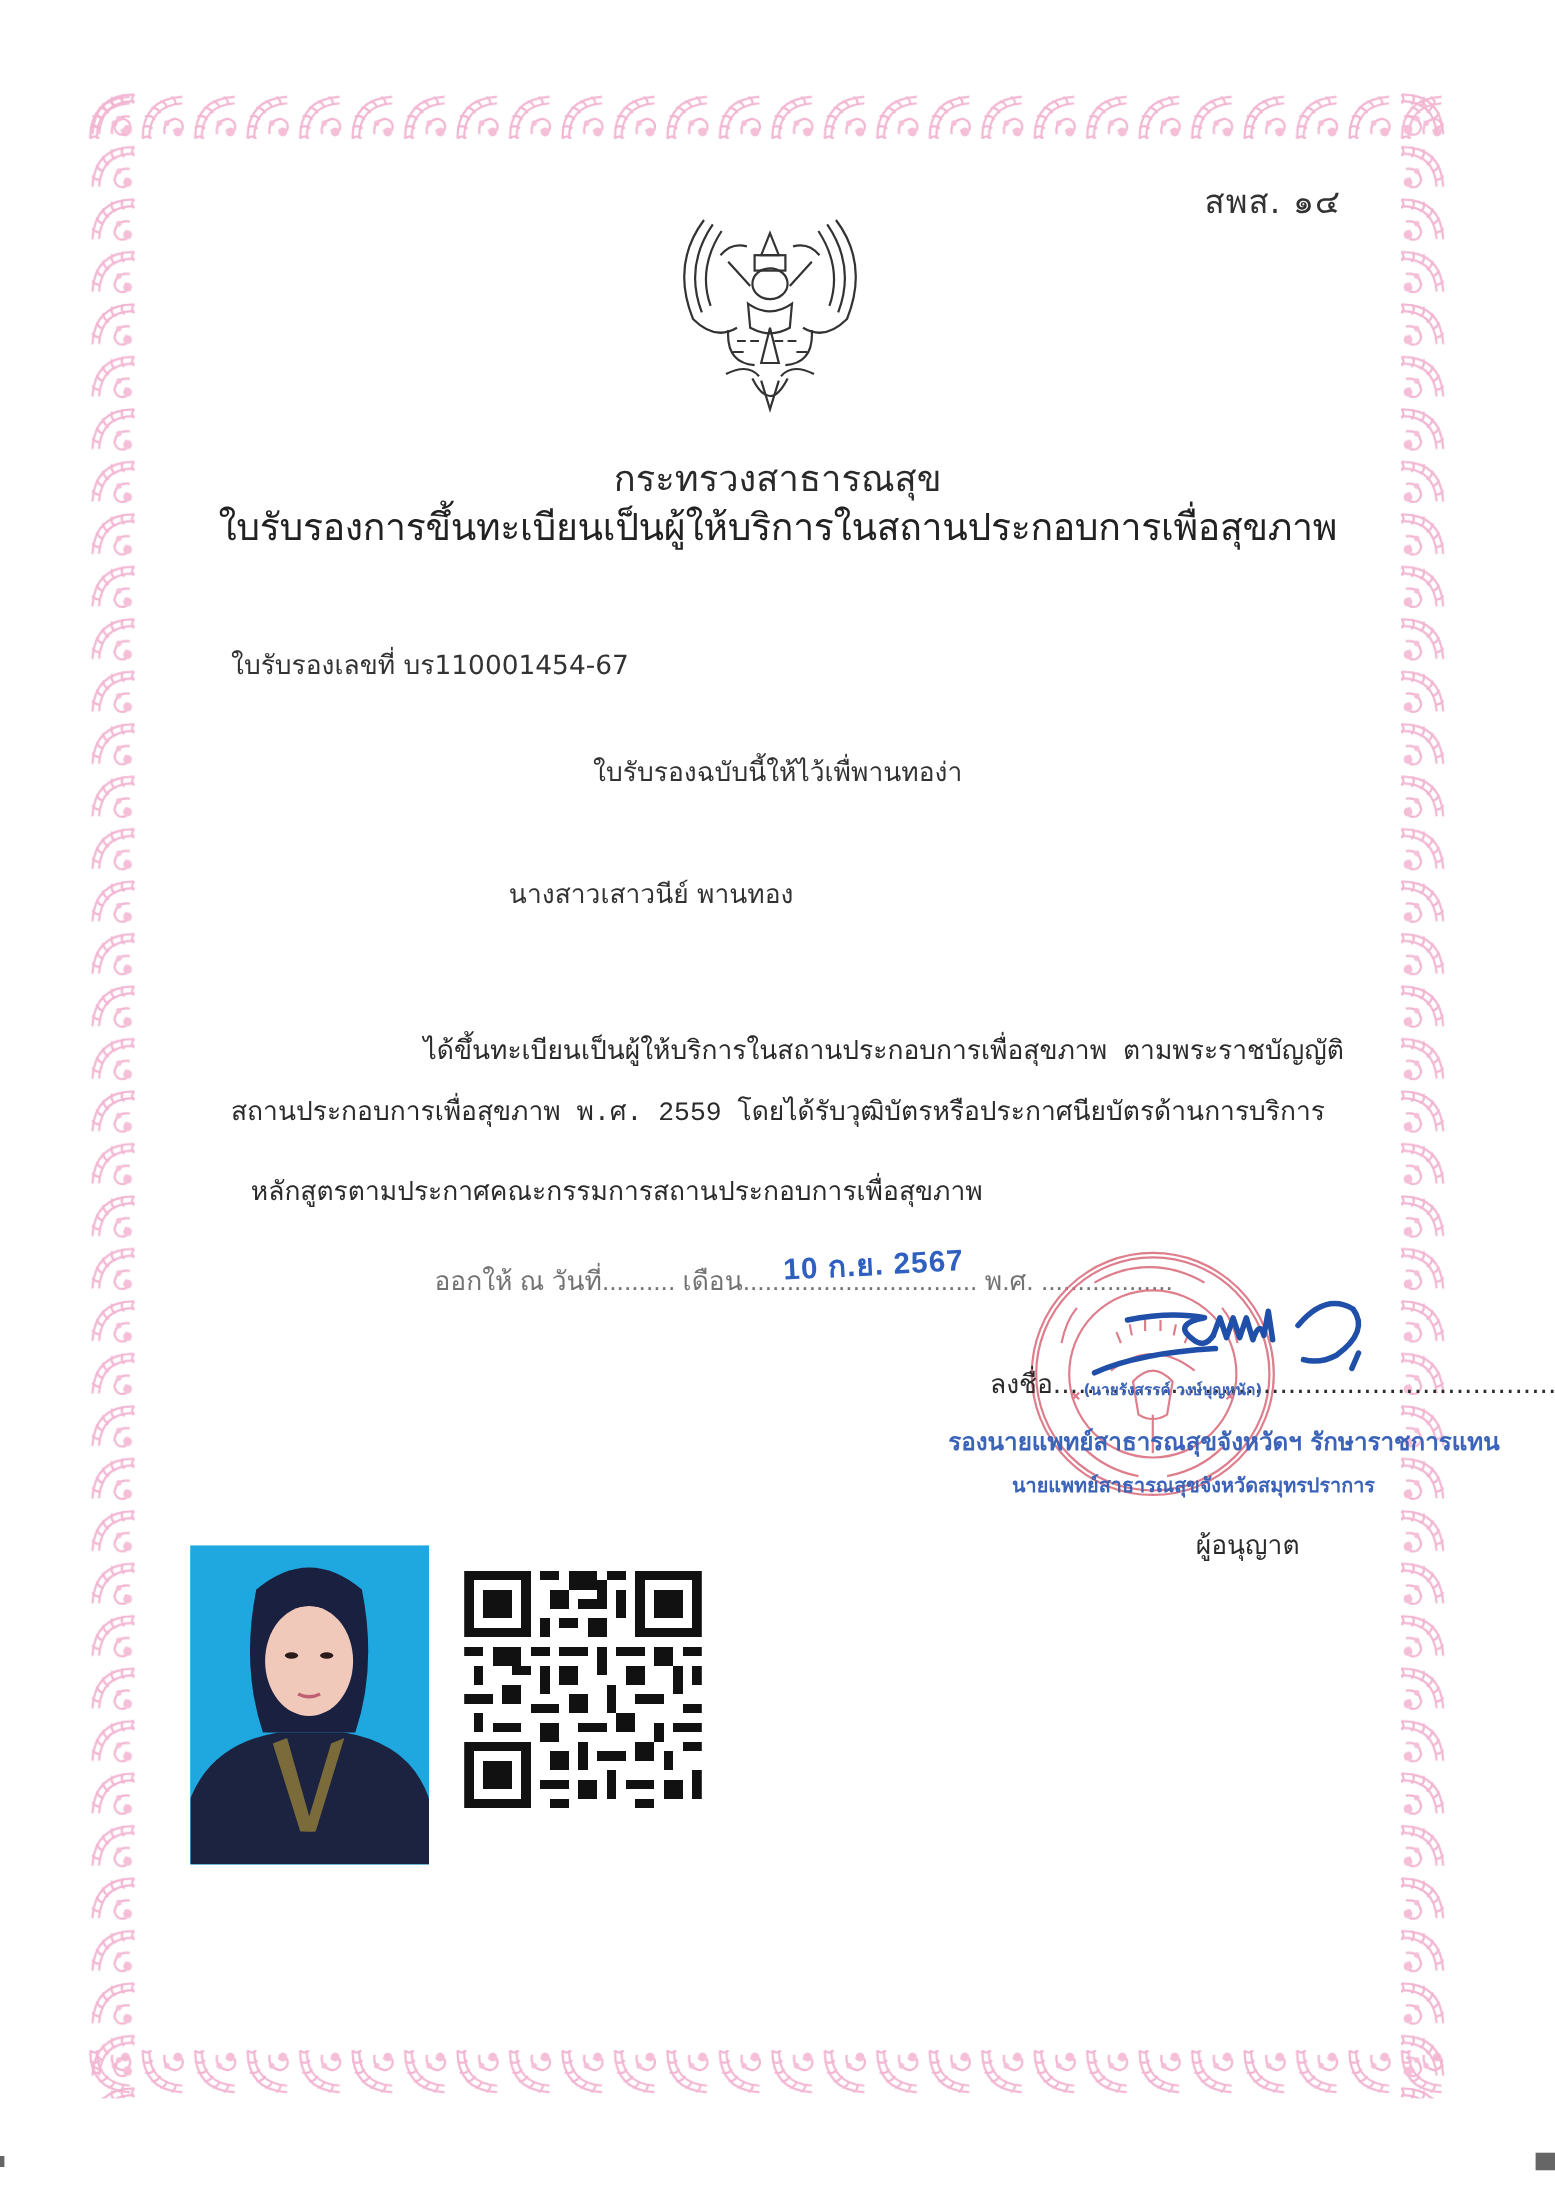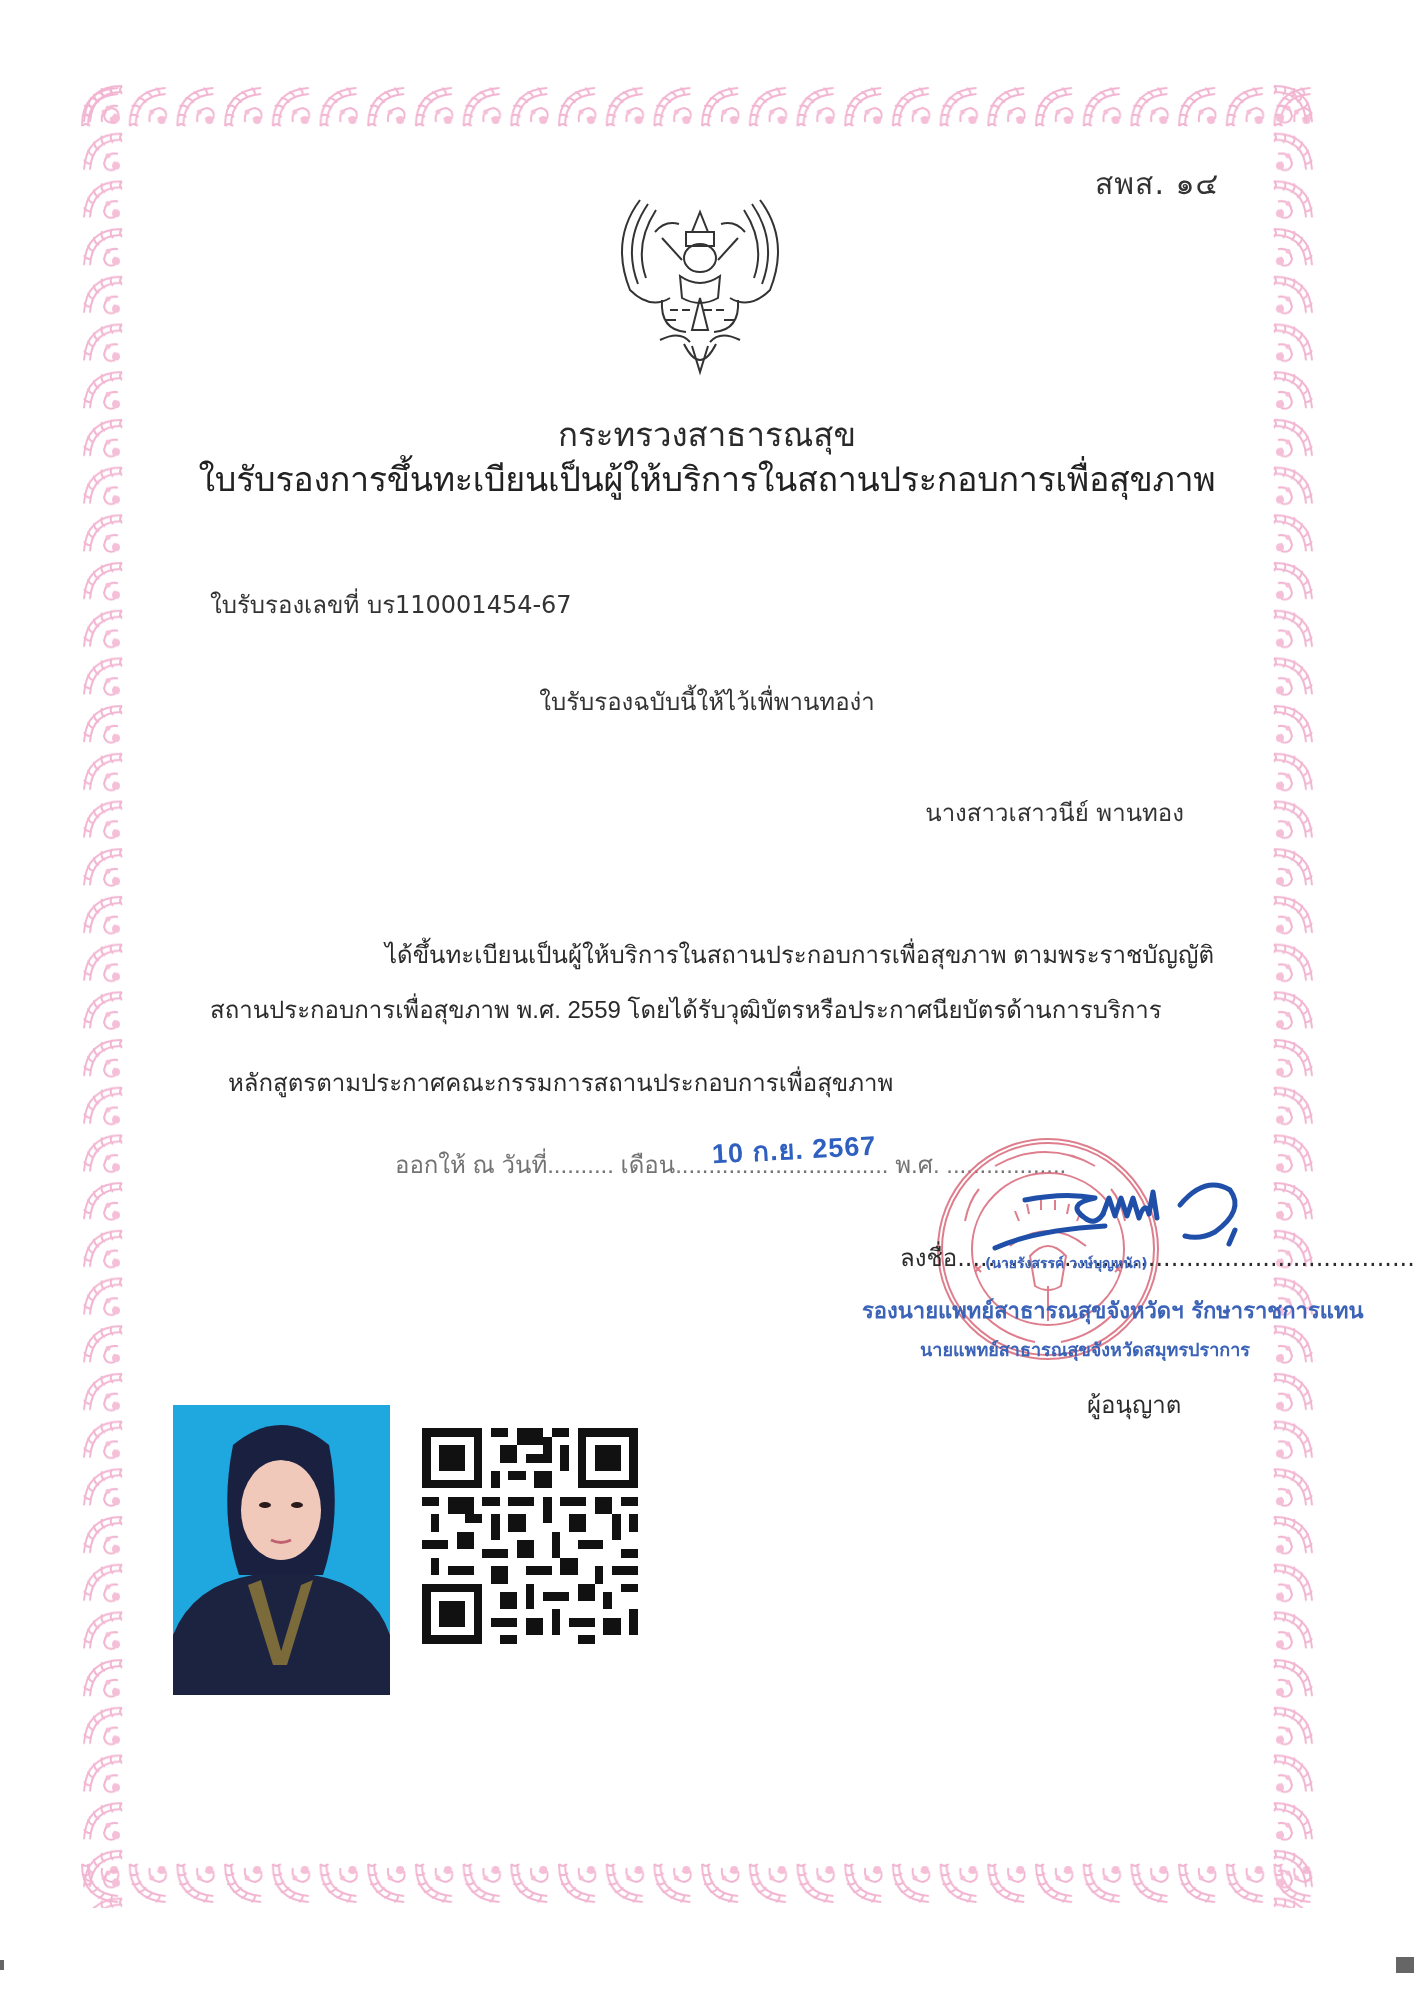--- a/index.html
+++ b/index.html
@@ -22,23 +22,23 @@
 
   .emblem { left:600px; top:180px; width:200px; height:200px; }
 
   .ministry { left:0; width:1414px; top:408px; text-align:center; font-size:33px; color:#2a2a2a;
               font-family:Liberation Mono, monospace; font-stretch:condensed; }
   .cert-title { left:0; width:1414px; top:452px; text-align:center; font-size:34px; color:#222;
                 font-family:Liberation Serif, serif; letter-spacing:-0.3px; }
 
   .cert-no { left:210px; top:585px; font-size:24px; color:#333; }
   .intro { left:0; width:1414px; top:682px; text-align:center; font-size:24px; color:#333; }
-  .holder { left:0; width:1184px; top:793px; text-align:right; font-size:24px; color:#333; }
-
-  .body-line { font-size:24px; color:#2b2b2b; font-family:Liberation Sans, sans-serif; white-space:nowrap; }
+  .holder { left:0; width:1184px; top:793px; text-align:center; font-size:24px; color:#333; }
+
+  .body-line { font-size:24px; color:#2b2b2b; font-family:Liberation Mono, monospace; white-space:nowrap; }
   .line1 { left:385px; top:935px; }
   .line2 { left:210px; top:990px; }
   .line3 { left:228px; top:1043px;margin-top:20px; }
 
   .issued { left:395px; top:1145px; font-size:24px; color:#737373; font-family:"Liberation Sans", sans-serif; white-space:nowrap; }
   .date-stamp { left:712px; top:1128px; font-size:27px; color:#2f5fbf; font-weight:bold;
                 font-family:"Liberation Sans", sans-serif; transform:rotate(-3deg); letter-spacing:1px; }
 
   .seal { left:935px; top:1136px; width:226px; height:226px; }
 

